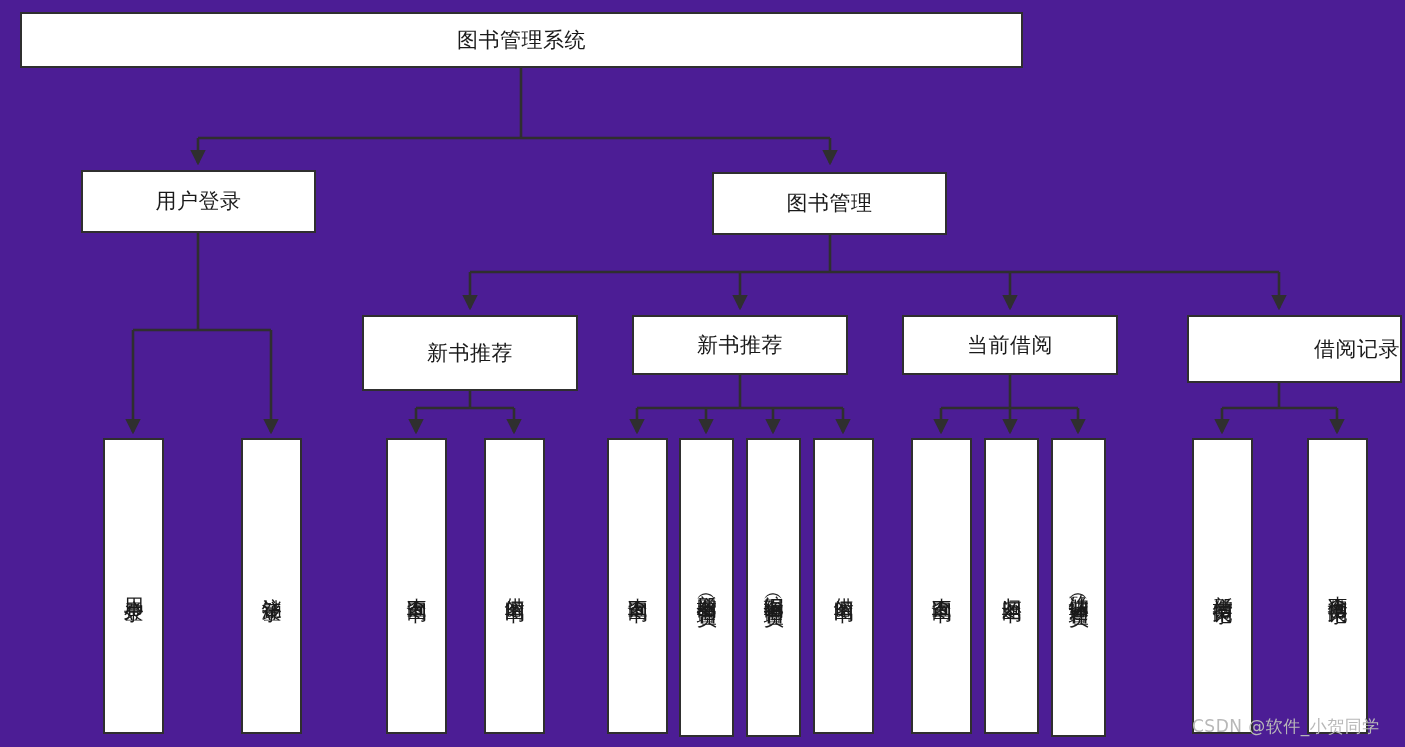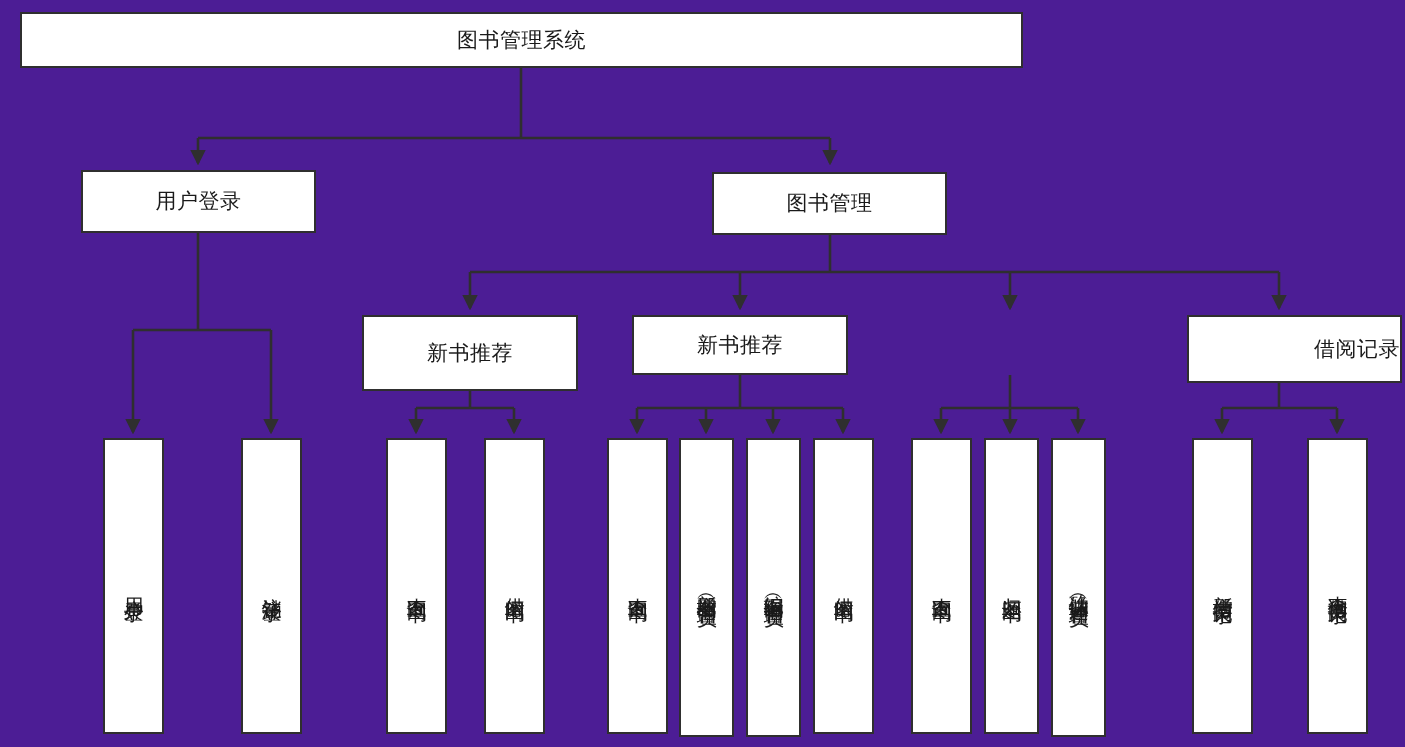--- a/index.html
+++ b/index.html
@@ -133,20 +133,23 @@
   <div class="node node-h" style="left:712px; top:172px; width:235px; height:63px;">
     <span>图书管理</span>
   </div>
 
   <div class="node node-h" style="left:362px; top:315px; width:216px; height:76px;">
     <span>新书推荐</span>
   </div>
   <div class="node node-h" style="left:632px; top:315px; width:216px; height:60px;">
     <span>新书推荐</span>
   </div>
+  <div class="node node-h" style="left:902px; top:315px; width:216px; height:60px;">
+    <span>当前借阅</span>
+  </div>
   <div class="node node-h" style="left:1187px; top:315px; width:215px; height:68px;justify-content:flex-end;">
     <span>借阅记录</span>
   </div>
 
   <div class="node node-v" style="left:103px; top:438px; width:61px; height:296px;">
     <span class="vlabel">用户登录</span>
   </div>
   <div class="node node-v" style="left:241px; top:438px; width:61px; height:296px;">
     <span class="vlabel">注销登录</span>
   </div>
@@ -181,14 +184,15 @@
     <span class="vlabel">确认归还（管理员）</span>
   </div>
 
   <div class="node node-v" style="left:1192px; top:438px; width:61px; height:296px;">
     <span class="vlabel">新增借阅记录</span>
   </div>
   <div class="node node-v" style="left:1307px; top:438px; width:61px; height:296px;">
     <span class="vlabel">查询借阅记录</span>
   </div>
 
+  <div class="watermark" style="left:1192px; top:715px;">CSDN @软件_小贺同学</div>
 
 </div>
 
 </body></html>

